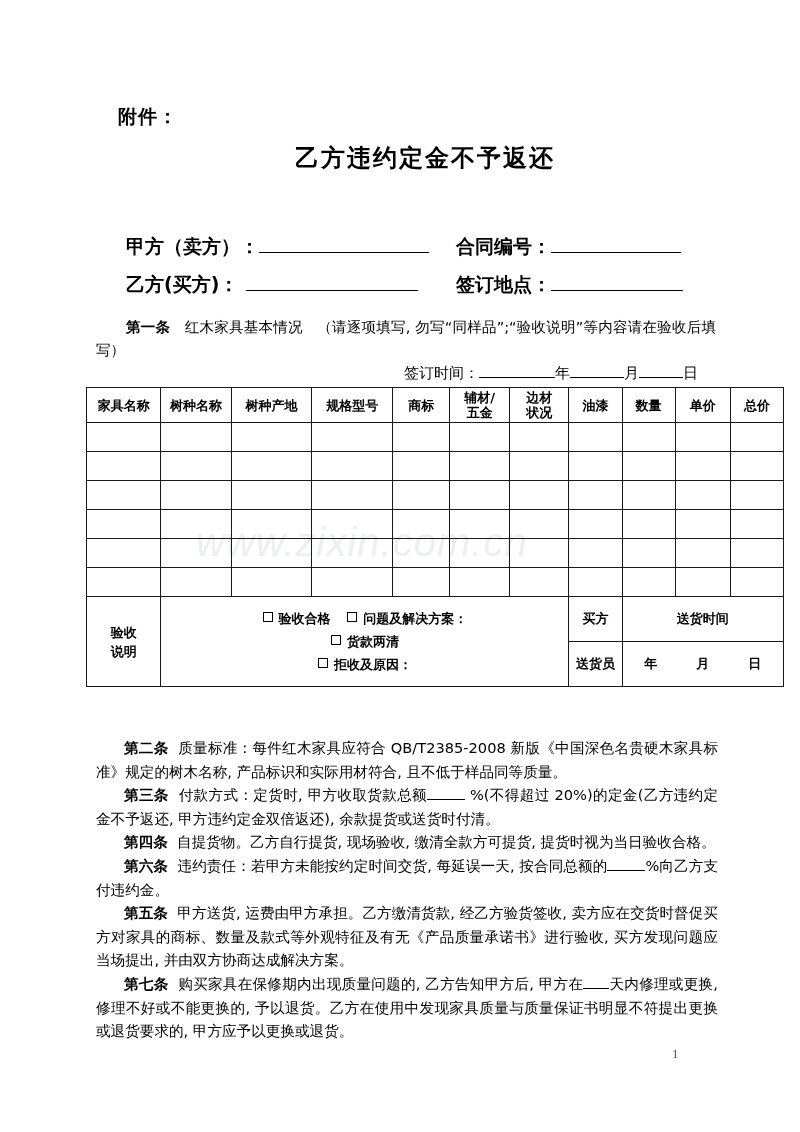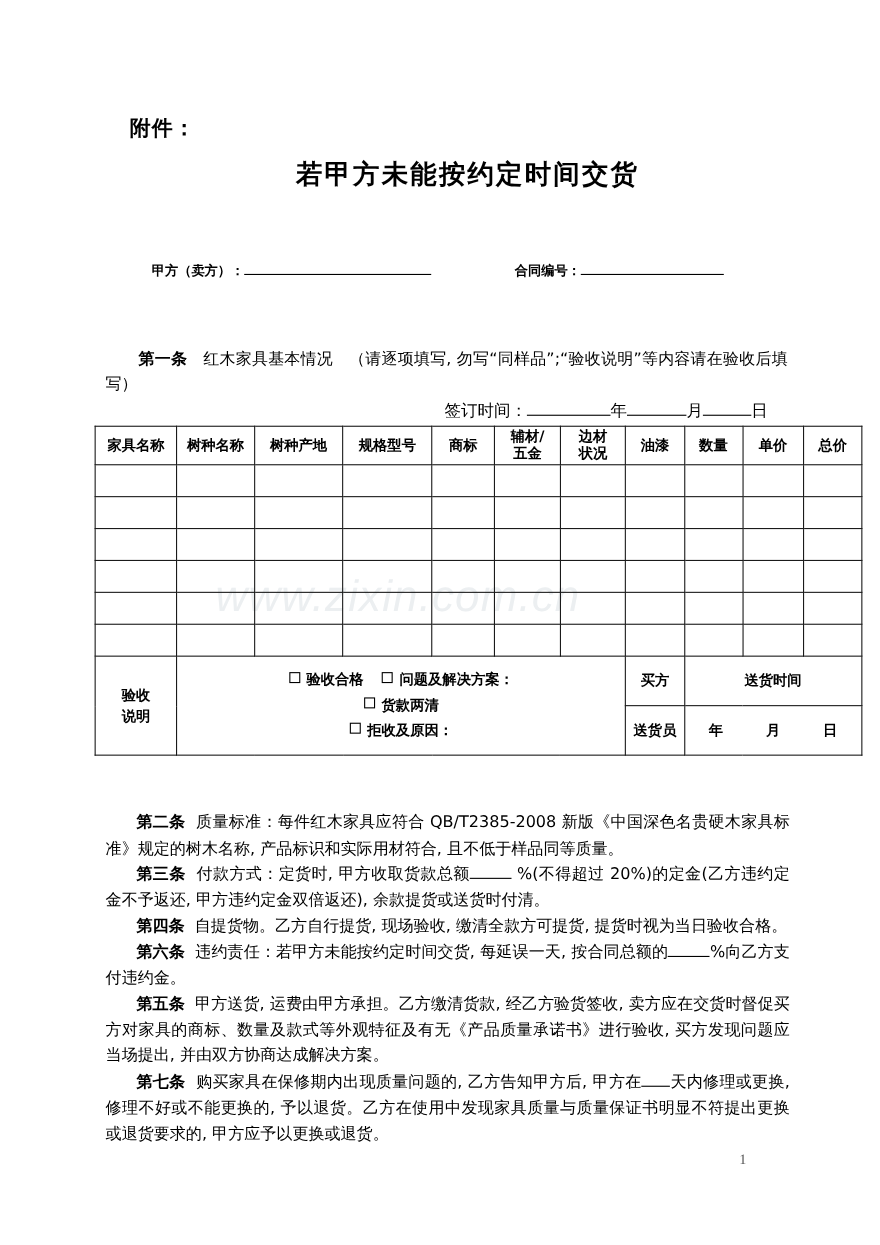--- a/index.html
+++ b/index.html
@@ -55,24 +55,23 @@
     letter-spacing: 2px;
     padding-left: 50px;
     box-sizing: border-box;
   }
 
   
   .party-row {
     position: absolute;
     left: 126px;
     width: 600px;
-    font-size: 12px;
+    font-size: 19px;
     display: flex;
     align-items: baseline;
-    margin-left: 12px;
   }
   .party-row.r1 { top: 234px; }
   .party-row.r2 { top: 272px; }
   .party-left { width: 330px; display: flex; align-items: baseline; }
   .party-right { display: flex; align-items: baseline; }
   .fld-label { white-space: nowrap; font-weight: bold; }
   .blank {
     display: inline-block;
     border-bottom: 1.3px solid #000;
     height: 15px;
@@ -200,33 +199,43 @@
   }
 </style>
 </head>
 <body>
 
 <div id="page">
 
   <div class="watermark">www.zixin.com.cn</div>
 
   <div class="attachment-label">附件：</div>
-  <div class="doc-title">若甲方未能按约定时间交货</div>
+  <div class="doc-title">乙方违约定金不予返还</div>
 
   <div class="party-row r1">
     <div class="party-left">
       <span class="fld-label">甲方（卖方）：</span>
       <span class="blank w170"></span>
     </div>
     <div class="party-right">
       <span class="fld-label">合同编号：</span>
       <span class="blank w130"></span>
     </div>
   </div>
 
+  <div class="party-row r2">
+    <div class="party-left">
+      <span class="fld-label">乙方(买方)：</span>
+      <span class="blank w172" style="margin-left:8px"></span>
+    </div>
+    <div class="party-right">
+      <span class="fld-label">签订地点：</span>
+      <span class="blank w132"></span>
+    </div>
+  </div>
 
   <div class="clause-one">
     <span class="indent"></span><span class="num">第一条</span>&nbsp;&nbsp;&nbsp;<span>红木家具基本情况</span>&nbsp;&nbsp;&nbsp;<span>（请逐项填写, 勿写“同样品”;“验收说明”等内容请在验收后填写）</span>
   </div>
 
   <div class="sign-time">
     <span>签订时间：</span><span class="blank w76"></span><span>年</span><span class="blank w54"></span><span>月</span><span class="blank w44"></span><span>日</span>
   </div>
 
   <table class="goods-table">

